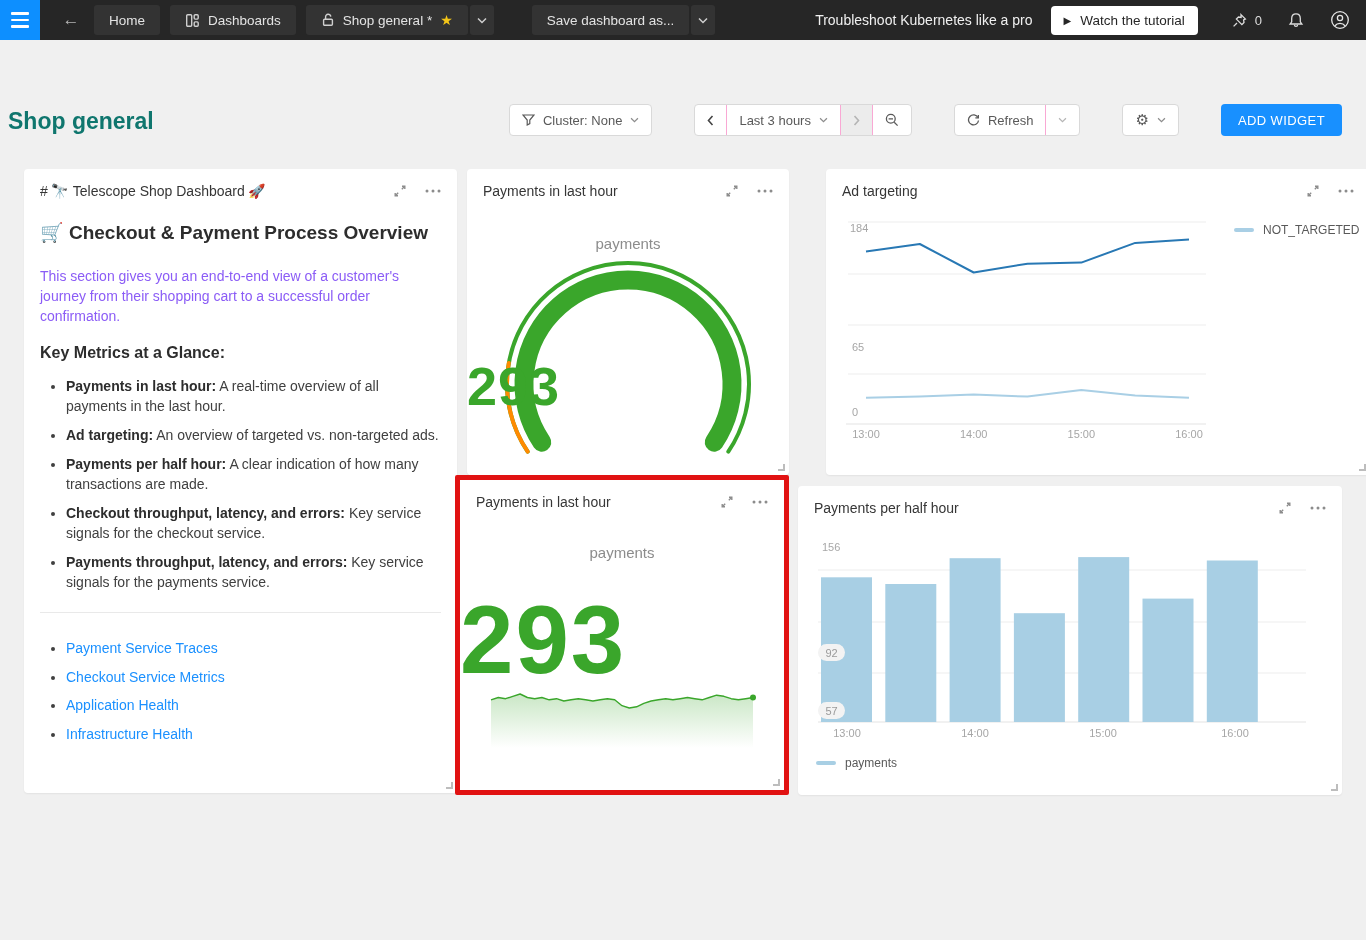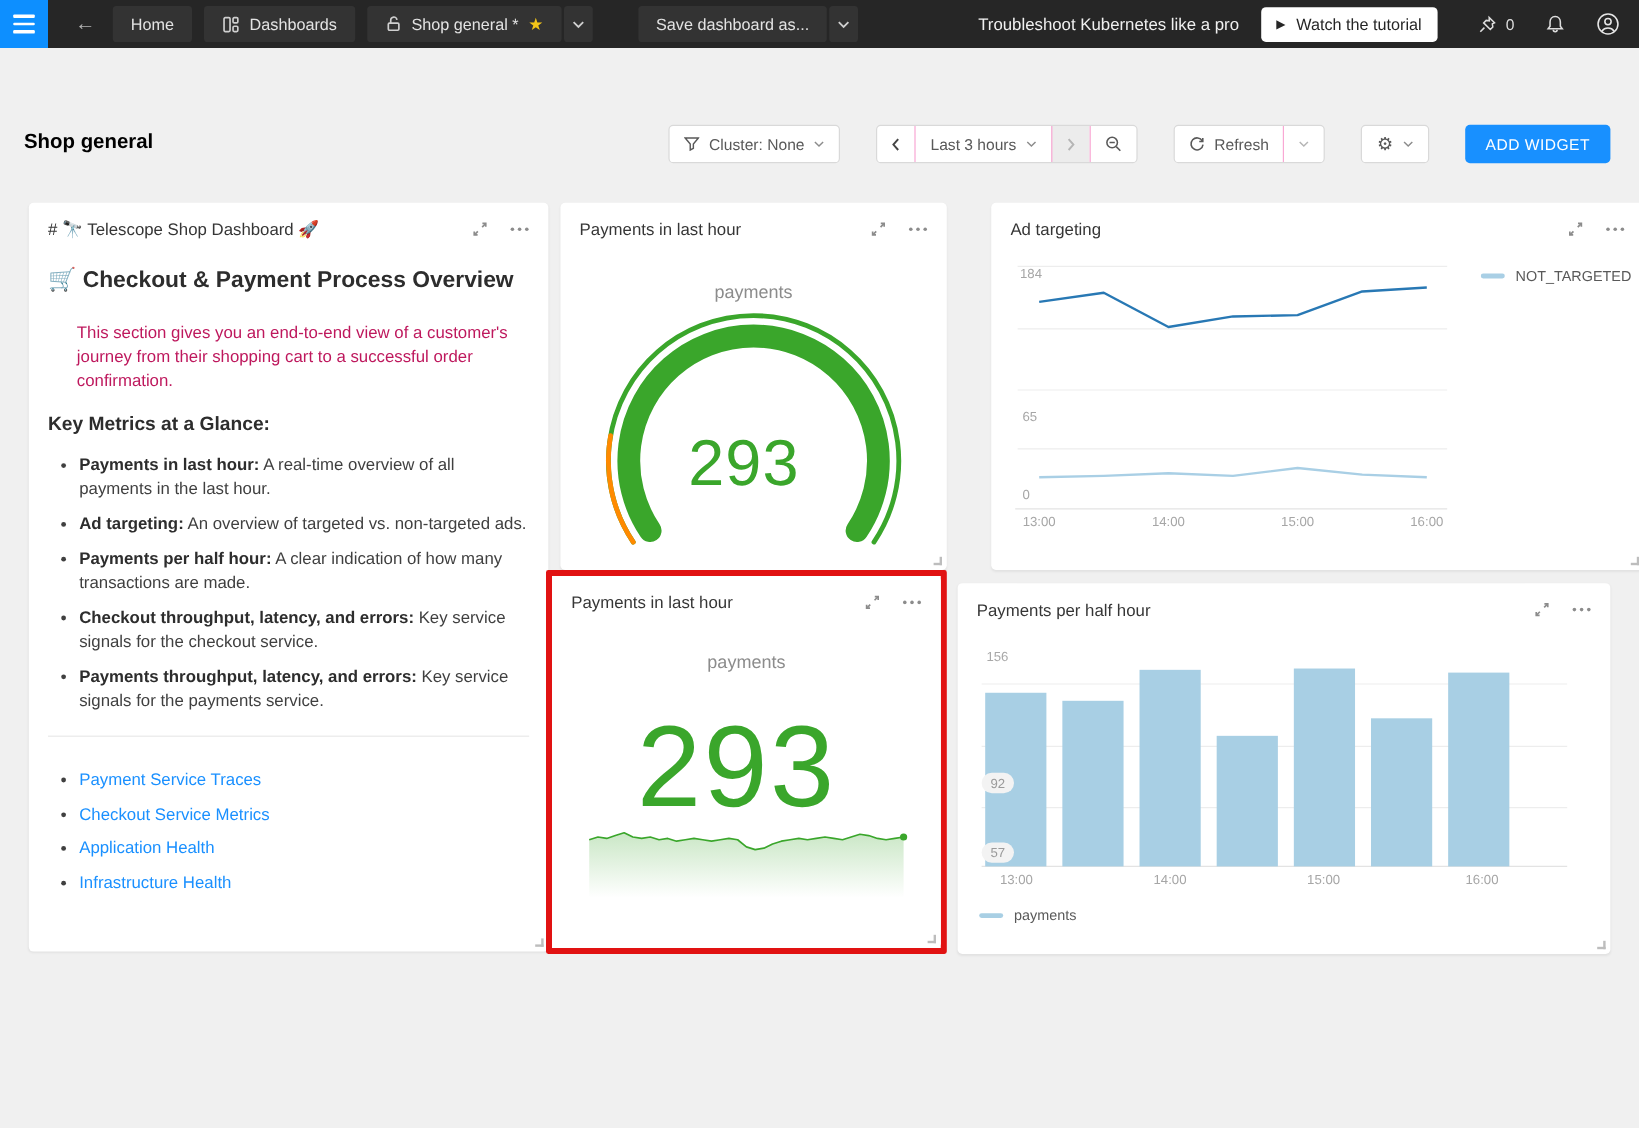--- a/index.html
+++ b/index.html
@@ -22,22 +22,22 @@
   .promo { color:#f0f0f0; font-size:14px; margin-right:18px; }
   .watch-btn { height:29px; background:#ffffff; border-radius:4px; color:#262626; font-size:13.5px;
     display:flex; align-items:center; gap:9px; padding:0 13px; cursor:pointer; margin-right:34px; }
   .watch-btn .play { font-size:10px; }
   .iconbar { display:flex; align-items:center; gap:26px; margin-right:16px; }
   .pin-wrap { display:flex; align-items:center; gap:8px; color:#dddddd; font-size:13px; cursor:pointer;}
   .ticon { cursor:pointer; display:flex; }
 
   
   .page { position:relative; width:1366px; height:900px; }
-  .page-title { position:absolute; left:20px; top:68px; font-size:17px; font-weight:700; color:#000000; }
-  .controls { position:absolute; top:64px; right:24px; display:flex; align-items:center; gap:30px; height:32px; }
+  .page-title { position:absolute; left:8px; top:68px; font-size:23px; font-weight:700; color:#0f766e; }
+  .controls { position:absolute; top:64px; right:24px; display:flex; align-items:center; gap:42px; height:32px; }
   .ctl-group { display:flex; height:32px; background:#fff; border:1px solid #d9d9d9; border-radius:4px; overflow:hidden; }
   .seg { display:flex; align-items:center; gap:8px; padding:0 12px; font-size:13px; color:#595959;
     cursor:pointer; border-left:1px solid #f9a8d4; }
   .seg:first-child { border-left:none; }
   .seg.disabled { background:#ececec; cursor:default; }
   .add-widget { height:32px; background:#1890ff; border:none; border-radius:4px; color:#fff;
     font-size:13px; font-weight:400; letter-spacing:.4px; padding:0 17px; cursor:pointer;
     font-family:"Liberation Sans", sans-serif; }
 
   
@@ -53,32 +53,32 @@
   #w-gauge    { left:467px; top:129px; width:322px; height:306px; }
   #w-ad       { left:798px; top:129px; width:544px; height:306px;margin-left:28px; }
   #w-bar      { left:798px; top:446px; width:544px; height:309px; }
   #hl-box     { position:absolute; left:455px; top:435px; width:334px; height:320px;
     border:5px solid #e11212; background:#fff; border-radius:2px; z-index:2; }
   #w-spark    { left:0; top:0; width:324px; height:310px; box-shadow:none; }
 
   
   .md-body { position:absolute; top:44px; left:16px; right:16px; bottom:0; color:#404040; font-size:14px; }
   .md-h2 { font-size:19px; font-weight:700; color:#2d2d2d; margin:8px 0 22px 0; }
-  .md-p  { line-height:20px; margin-bottom:18px; color:#be185d;margin-left:24px; }
+  .md-p  { line-height:20px; margin-bottom:18px; color:#8b5cf6; }
   .md-h3 { font-size:16px; font-weight:700; color:#2d2d2d; margin-bottom:14px; }
   .md-ul { margin:0 0 4px 26px; }
   .md-ul li { line-height:20px; margin-bottom:9px; }
   .md-ul b { color:#2d2d2d; }
   .md-hr { border:none; border-top:1px solid #e9e9e9; margin:20px 0 24px 0; }
   .links-ul { margin:0 0 0 26px; }
   .links-ul li { line-height:22.5px; margin-bottom:6px; }
   .qlink { color:#1a90ff; text-decoration:none; cursor:pointer; }
 
   .metric-label { position:absolute; left:0; right:0; text-align:center; color:#8c8c8c; font-size:15px; z-index:2; }
-  .big-num { position:absolute; left:0; right:16px; text-align:center; font-weight:400; z-index:2; }
+  .big-num { position:absolute; left:0; right:16px; text-align:left; font-weight:700; z-index:2; }
   #gauge-num { top:186px; font-size:54px; letter-spacing:1px; }
   #spark-num { top:112px; font-size:96px; letter-spacing:2px; line-height:96px; }
 
   .legend { position:absolute; display:flex; gap:7px; z-index:3; }
   #ad-legend { left:408px; top:54px; }
   .leg-row { display:flex; align-items:center; gap:9px; font-size:12px; color:#595959; }
   .swatch { width:20px; height:4px; border-radius:2px; }
   #bar-legend { left:18px; top:270px; flex-direction:row; }
 
   svg text { font-family:"Liberation Sans", sans-serif; }

